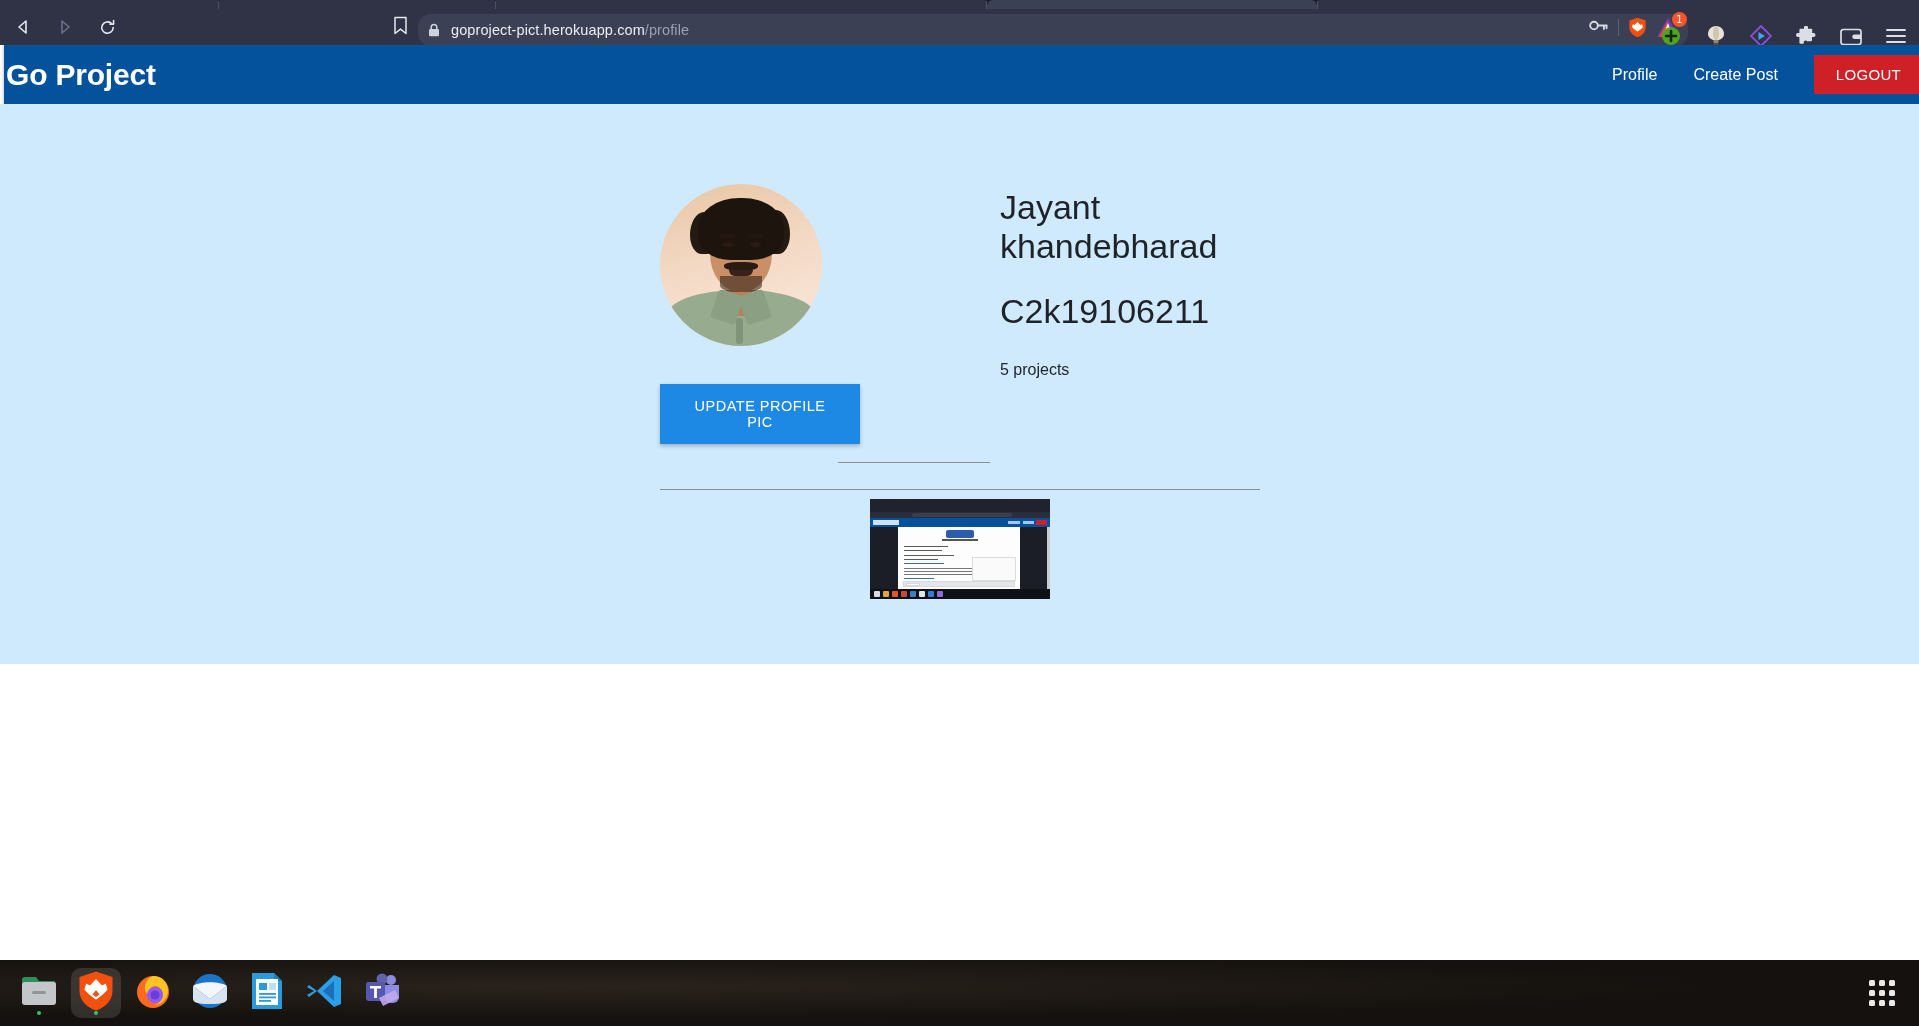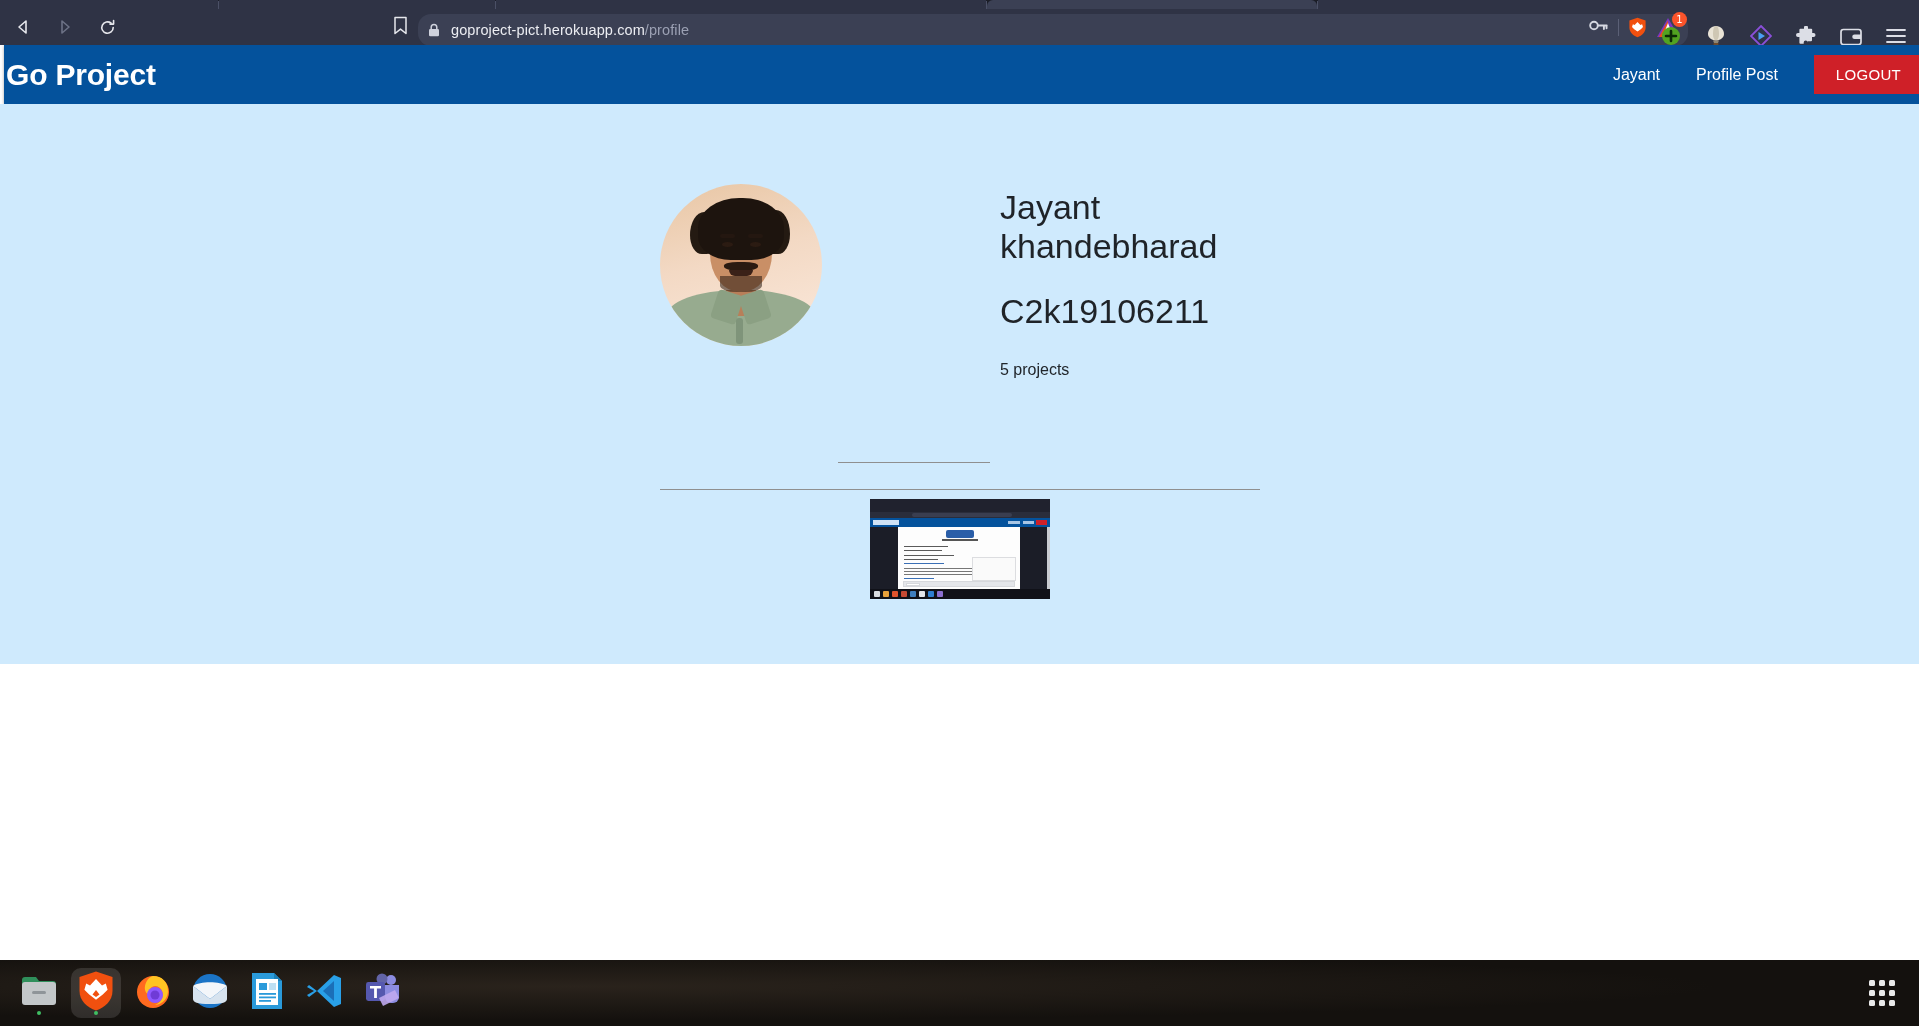--- a/index.html
+++ b/index.html
@@ -275,22 +275,22 @@
       </span>
     </div>
   </div>
 </div>
 
 <div id="page">
 
   <div id="app-header">
     <div id="brand">Go Project</div>
     <div id="app-nav">
-      <span class="nav-link">Jayant</span>
-      <span class="nav-link">Profile Post</span>
+      <span class="nav-link">Profile</span>
+      <span class="nav-link">Create Post</span>
       <button id="logout-btn">LOGOUT</button>
     </div>
   </div>
 
   <div id="content">
 
     <div id="profile-row">
 
       <div id="avatar-col">
         <div id="avatar">
@@ -304,20 +304,21 @@
           <div id="av-hair2"></div>
           <div id="av-hair3"></div>
           <div id="av-hair"></div>
           <div id="av-brow-l"></div>
           <div id="av-brow-r"></div>
           <div id="av-eye-l"></div>
           <div id="av-eye-r"></div>
           <div id="av-stache"></div>
           <div id="av-mouth"></div>
         </div>
+        <button id="update-pic-btn">UPDATE PROFILE PIC</button>
       </div>
 
       <div id="info-col">
         <div id="user-name">Jayant khandebharad</div>
         <div id="user-id">C2k19106211</div>
         <div id="project-count">5 projects</div>
       </div>
     </div>
 
     <div id="short-divider"></div>

